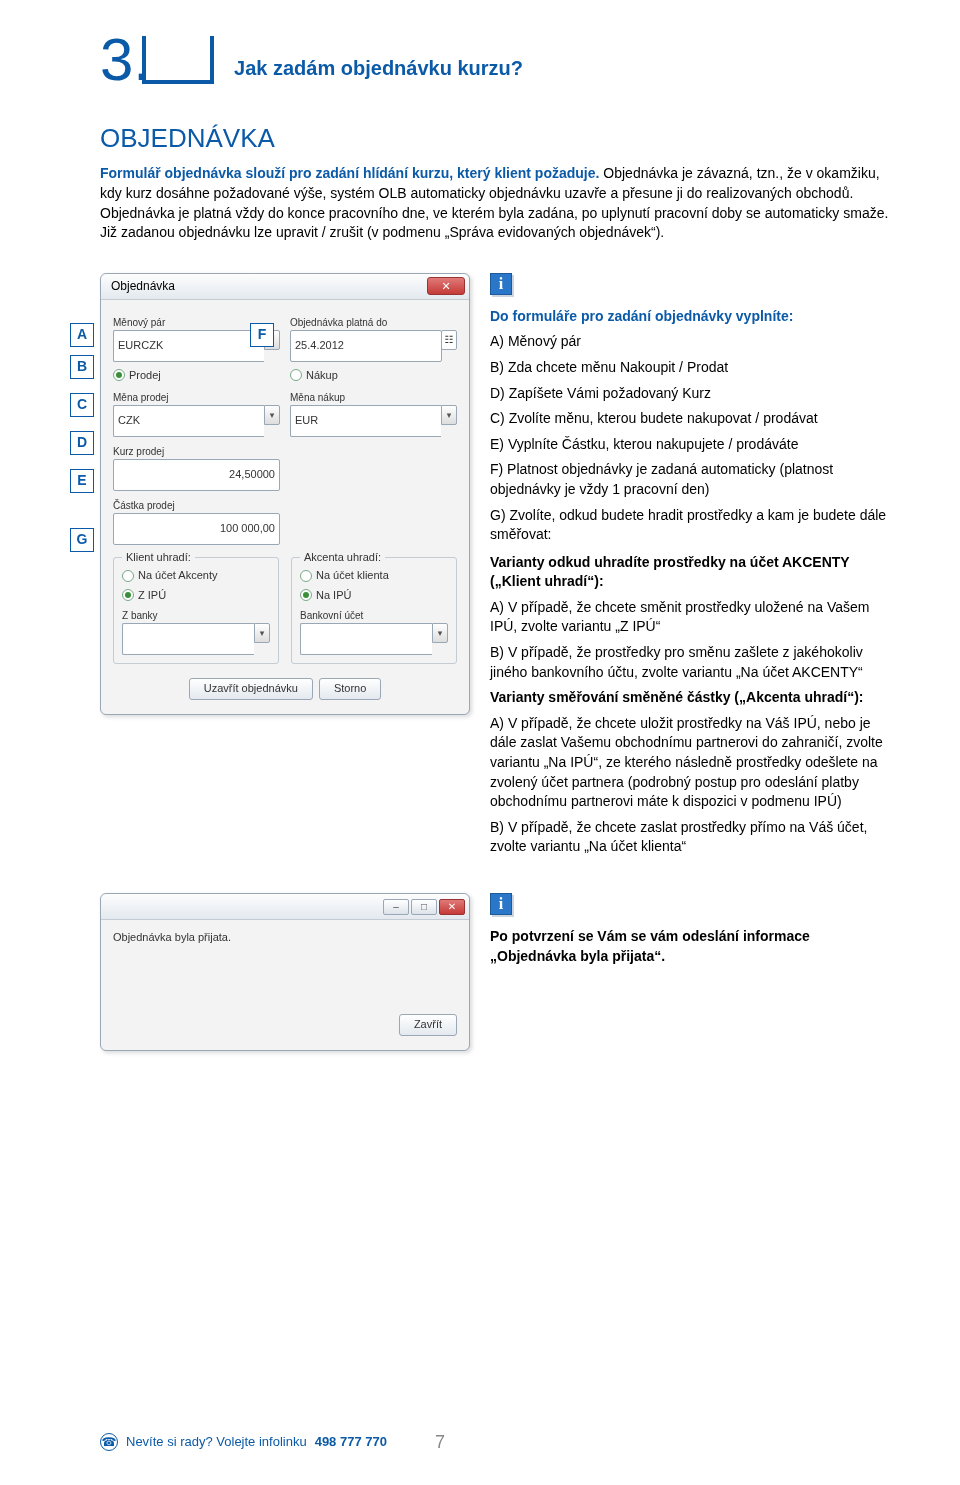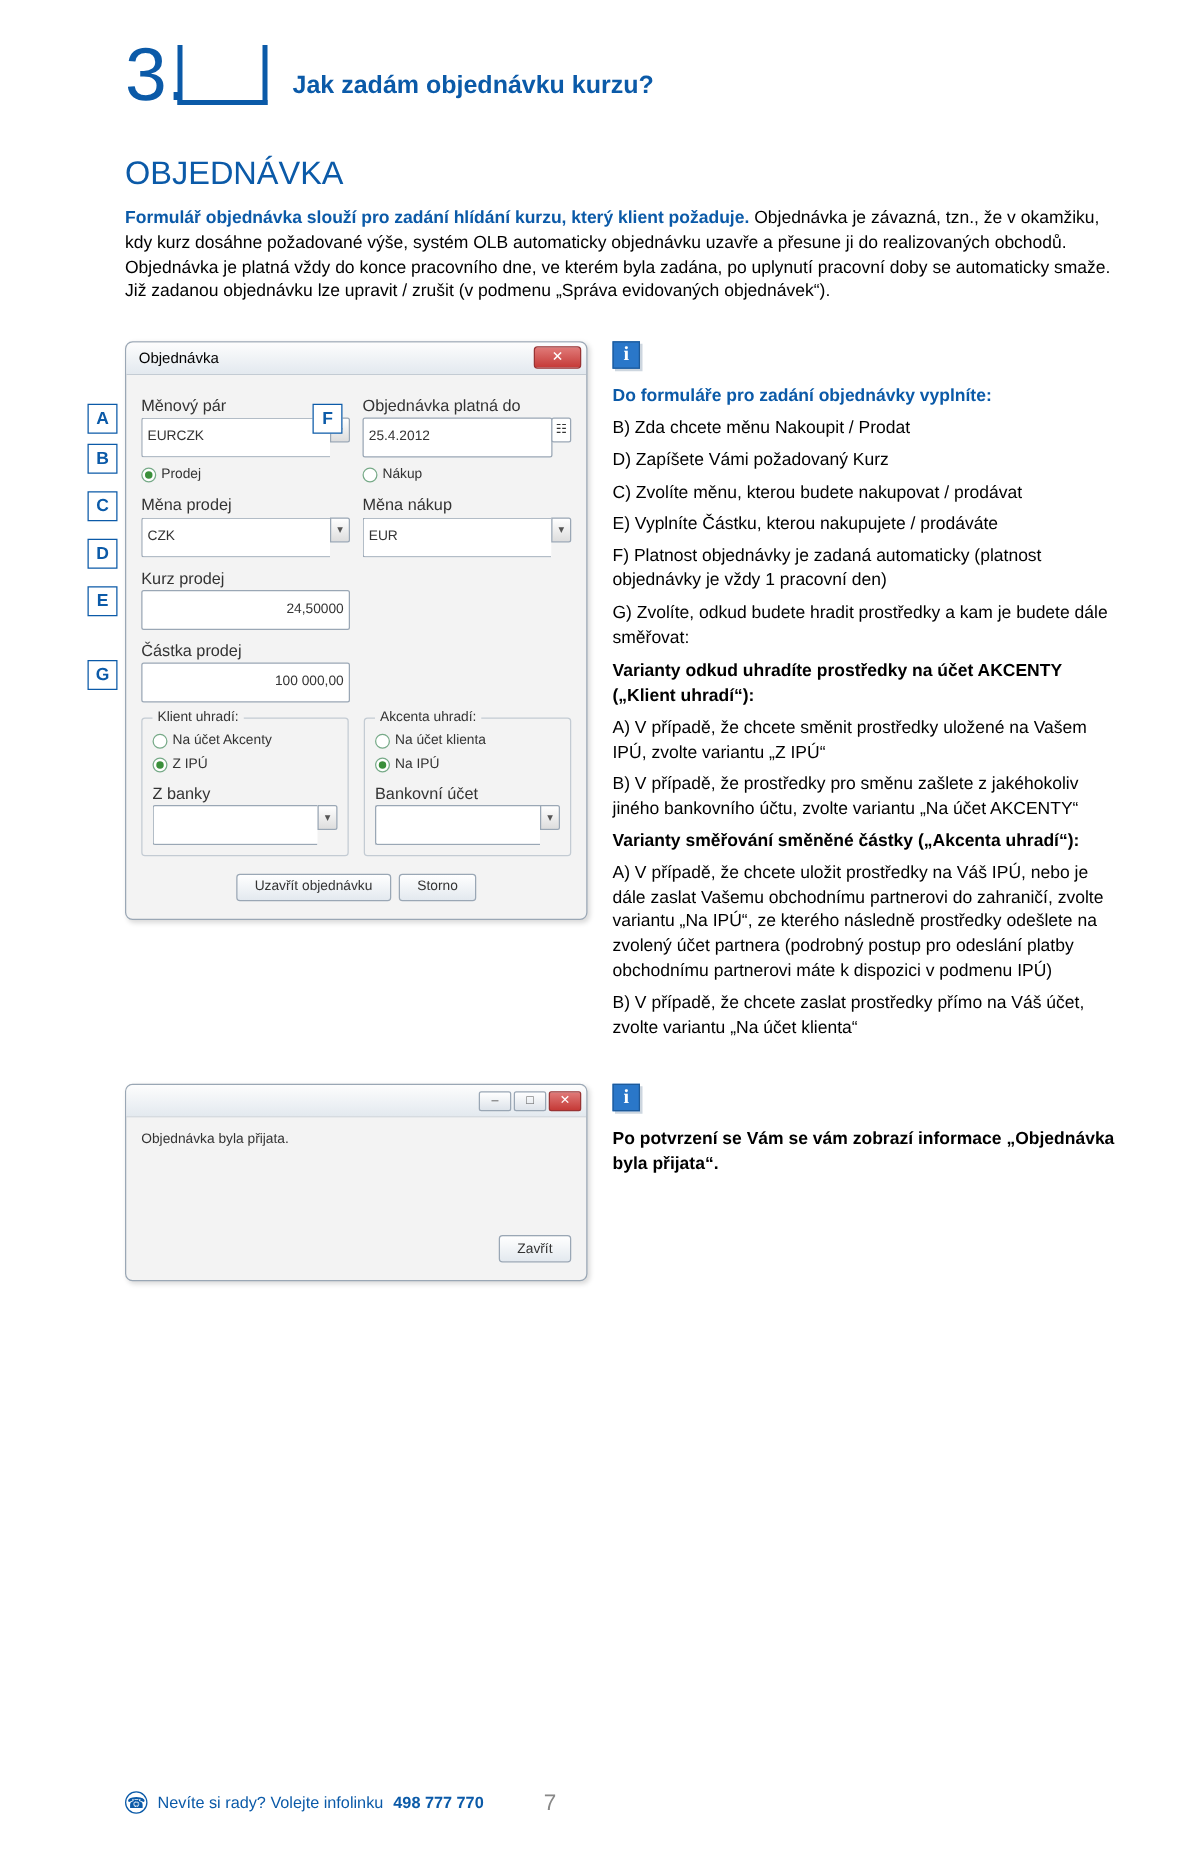--- a/index.html
+++ b/index.html
@@ -83,21 +83,21 @@
     background: linear-gradient(#e07a78,#c53a37);
     border: 1px solid #933;
     border-radius: 3px;
     color: #fff;
     display: flex; align-items: center; justify-content: center;
     font-size: 11px;
   }
   .win-body { padding: 10px 12px 14px 12px; font-size: 11px; color: #333; }
   .frow { display: flex; gap: 10px; margin-bottom: 2px; }
   .fcol { flex: 1; }
-  .flabel { font-size: 13px; color: #333; margin-top: 6px; }
+  .flabel { font-size: 10px; color: #333; margin-top: 6px; }
   .finput {
     height: 32px;
     border: 1px solid #9aa7b5;
     background: #fff;
     font-size: 11px;
     padding: 0 4px;
     display: flex; align-items: center;
     border-radius: 2px;
   }
   .combo { display: flex; }
@@ -320,20 +320,21 @@
           <span class="winbtn">Uzavřít objednávku</span>
           <span class="winbtn">Storno</span>
         </div>
       </div>
     </div>
   </div>
 
   <div class="right-col">
     <div class="info-icon">i</div>
     <p class="strong-blue">Do formuláře pro zadání objednávky vyplníte:</p>
+    <p class="list-item">A) Měnový pár</p>
     <p class="list-item">B) Zda chcete měnu Nakoupit / Prodat</p>
     <p class="list-item">D) Zapíšete Vámi požadovaný Kurz</p>
     <p class="list-item">C) Zvolíte měnu, kterou budete nakupovat / prodávat</p>
     <p class="list-item">E) Vyplníte Částku, kterou nakupujete / prodáváte</p>
     <p class="list-item indent" style="padding-left:0">F) Platnost objednávky je zadaná automaticky (platnost objednávky je vždy 1 pracovní den)</p>
     <p class="list-item">G) Zvolíte, odkud budete hradit prostředky a kam je budete dále směřovat:</p>
 
     <p class="strong-blue" style="color:#000;font-weight:bold;margin-top:8px">Varianty odkud uhradíte prostředky na účet AKCENTY („Klient uhradí“):</p>
     <p class="list-item">A) V případě, že chcete směnit prostředky uložené na Vašem IPÚ, zvolte variantu „Z IPÚ“</p>
     <p class="list-item">B) V případě, že prostředky pro směnu zašlete z jakéhokoliv jiného bankovního účtu, zvolte variantu „Na účet AKCENTY“</p>
@@ -359,21 +360,21 @@
         <div>Objednávka byla přijata.</div>
         <div class="btnrow" style="justify-content:flex-end">
           <span class="winbtn">Zavřít</span>
         </div>
       </div>
     </div>
   </div>
 
   <div class="right-col">
     <div class="info-icon">i</div>
-    <p style="font-weight:bold">Po potvrzení se Vám se vám zobrazí informace „Objednávka byla přijata“.</p>
+    <p style="font-weight:bold">Po potvrzení se Vám se vám odeslání informace „Objednávka byla přijata“.</p>
   </div>
 </div>
 
 <div class="footer">
   <span class="phone-icon">☎</span>
   <span>Nevíte si rady? Volejte infolinku </span>
   <span class="pnum">498 777 770</span>
   <span class="pagen">7</span>
 </div>
 

